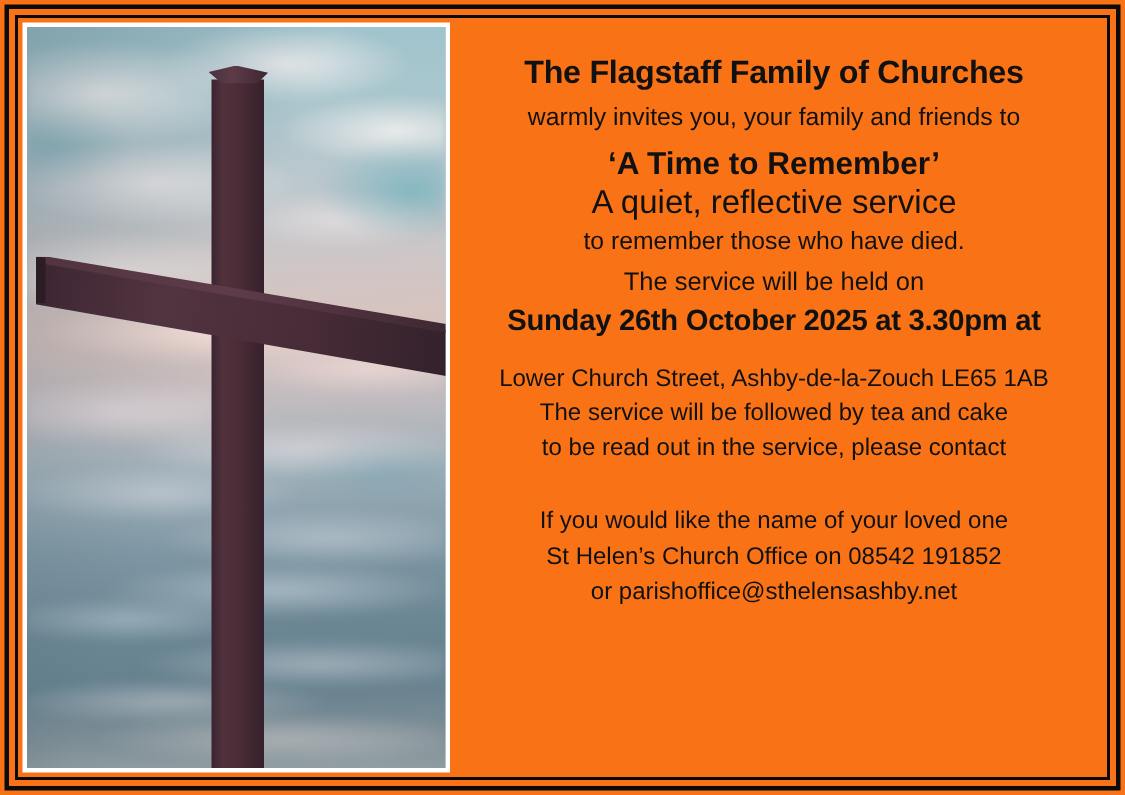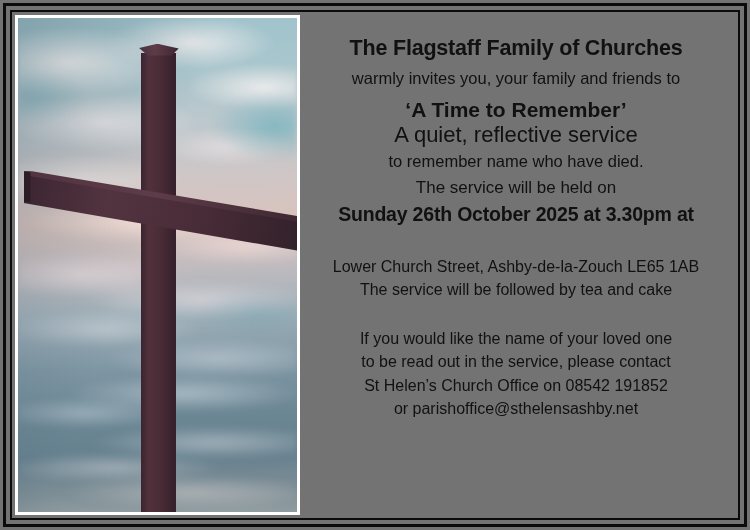--- a/index.html
+++ b/index.html
@@ -14,21 +14,21 @@
     font-family: "Liberation Sans", sans-serif;
     overflow: hidden;
   }
 
   
   .poster {
     position: relative;
     width: 750px;
     height: 530px;
     box-sizing: border-box;
-    background: #737373;
+    background: #f97316;
   }
   .frame-outer {
     position: absolute;
     left: 3px; top: 3px;
     width: 744px; height: 524px;
     box-sizing: border-box;
     border: 3px solid #0b0b0b;
     pointer-events: none;
     z-index: 6;
   }
@@ -230,21 +230,21 @@
     margin-top: 5px;
   }
   .t-church {
     font-size: 23px;
     font-weight: bold;
     margin-top: 5px;
   }
 
   .t-address {
     font-size: 16px;
-    margin-top: 30px;
+    margin-top: 16px;
     text-align: center;
   }
   .t-tea {
     font-size: 16px;
     margin-top: 4px;
   }
 
   .t-contact1 {
     font-size: 16px;
     margin-top: 30px;
@@ -285,31 +285,31 @@
   <div class="content">
 
     <div class="block">
       <div class="line t-heading">The Flagstaff Family of Churches</div>
       <div class="line t-sub">warmly invites you, your family and friends to</div>
       <div class="line t-title">‘A Time to Remember’</div>
     </div>
 
     <div class="block">
       <div class="line t-quiet">A quiet, reflective service</div>
-      <div class="line t-remember">to remember name who have died.</div>
+      <div class="line t-remember">to remember those who have died.</div>
       <div class="line t-heldon">The service will be held on</div>
       <div class="line t-date">Sunday 26th October 2025 at 3.30pm at</div>
     </div>
 
     <div class="block">
       <div class="line t-address">Lower Church Street, Ashby-de-la-Zouch LE65 1AB</div>
       <div class="line t-tea">The service will be followed by tea and cake</div>
     </div>
 
     <div class="block">
+      <div class="line t-contact2">to be read out in the service, please contact</div>
       <div class="line t-contact1">If you would like the name of your loved one</div>
-      <div class="line t-contact2">to be read out in the service, please contact</div>
       <div class="line t-contact3">St Helen’s Church Office on 08542 191852</div>
       <div class="line t-contact4">or parishoffice@sthelensashby.net</div>
     </div>
 
   </div>
 </div>
 
 </body></html>

